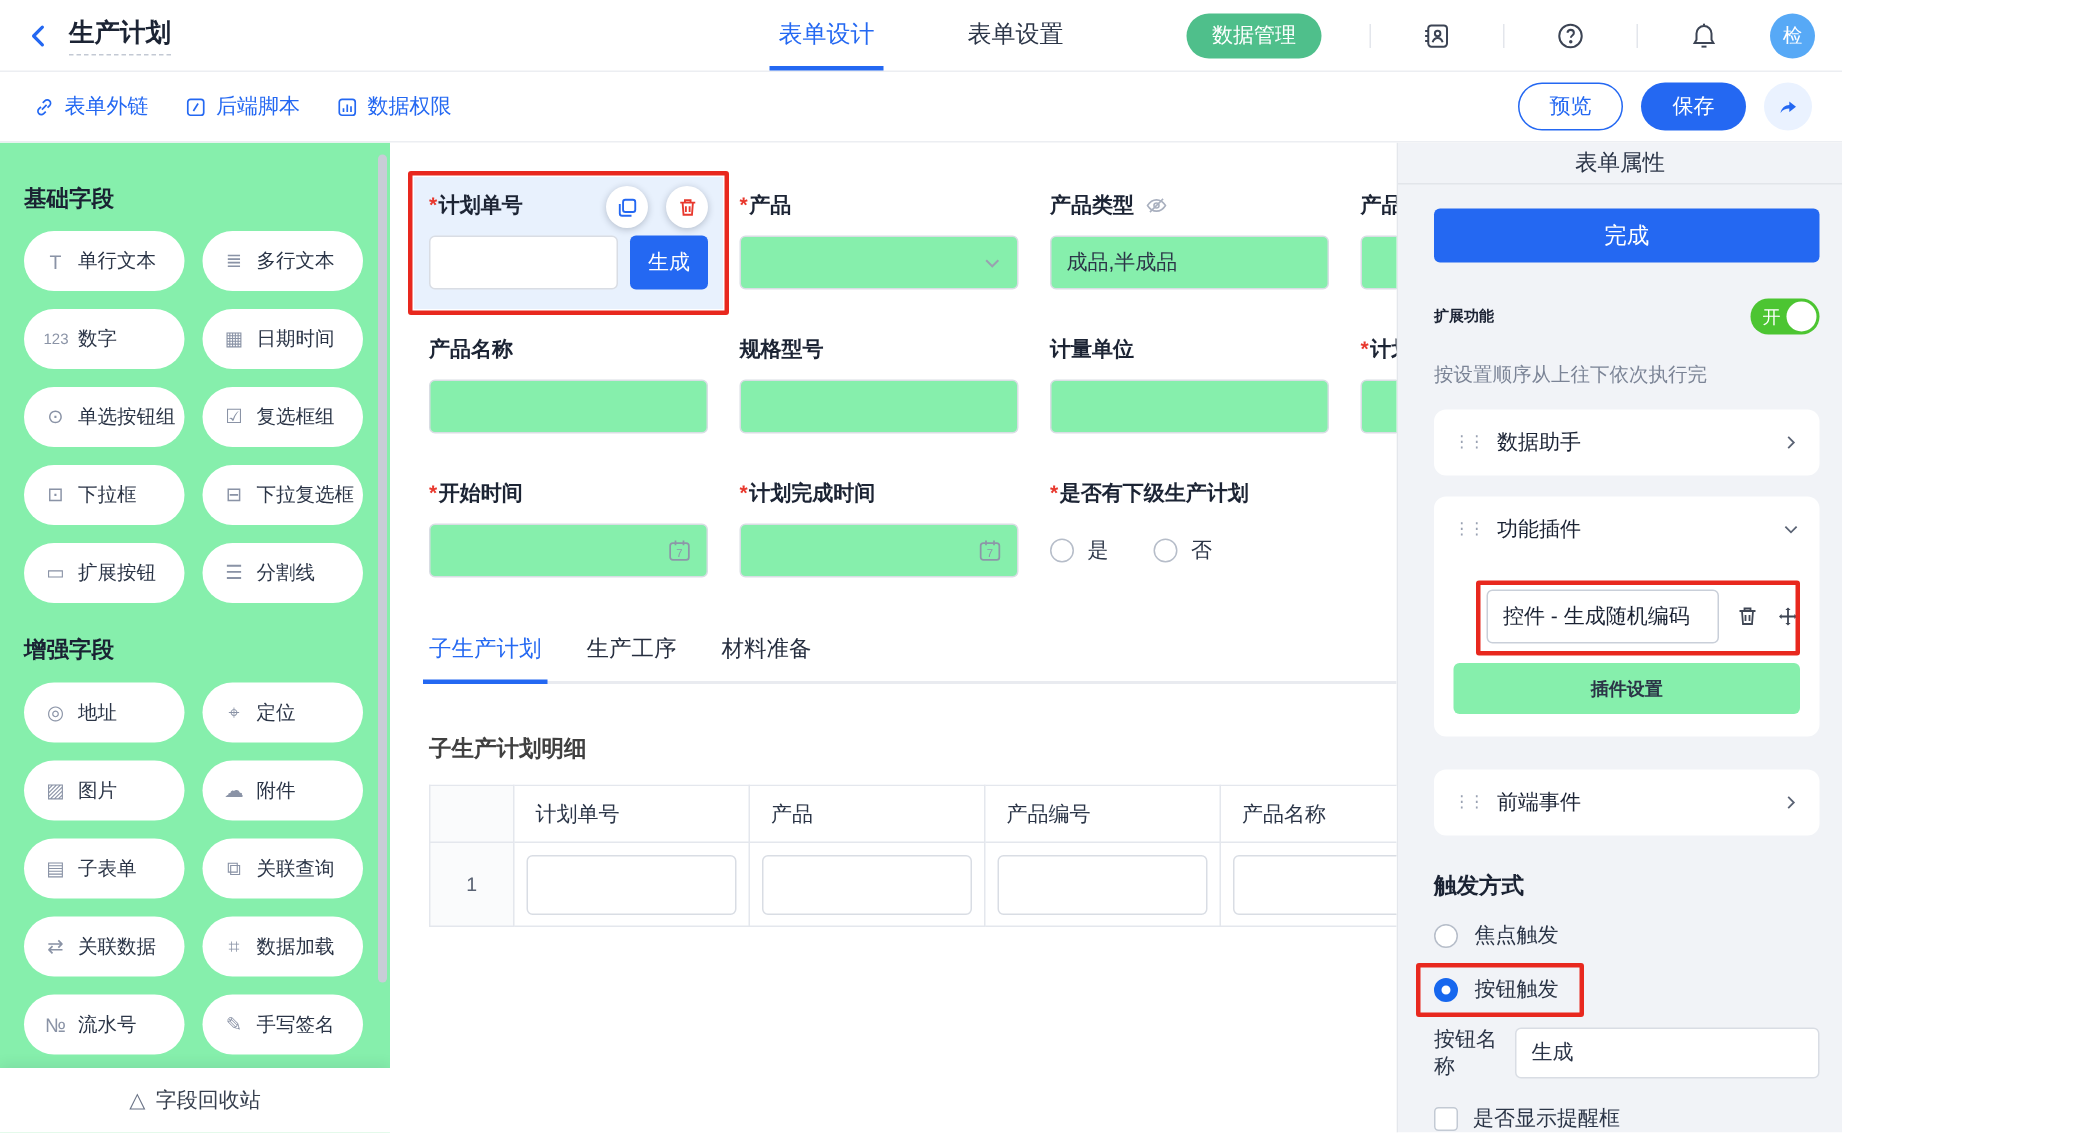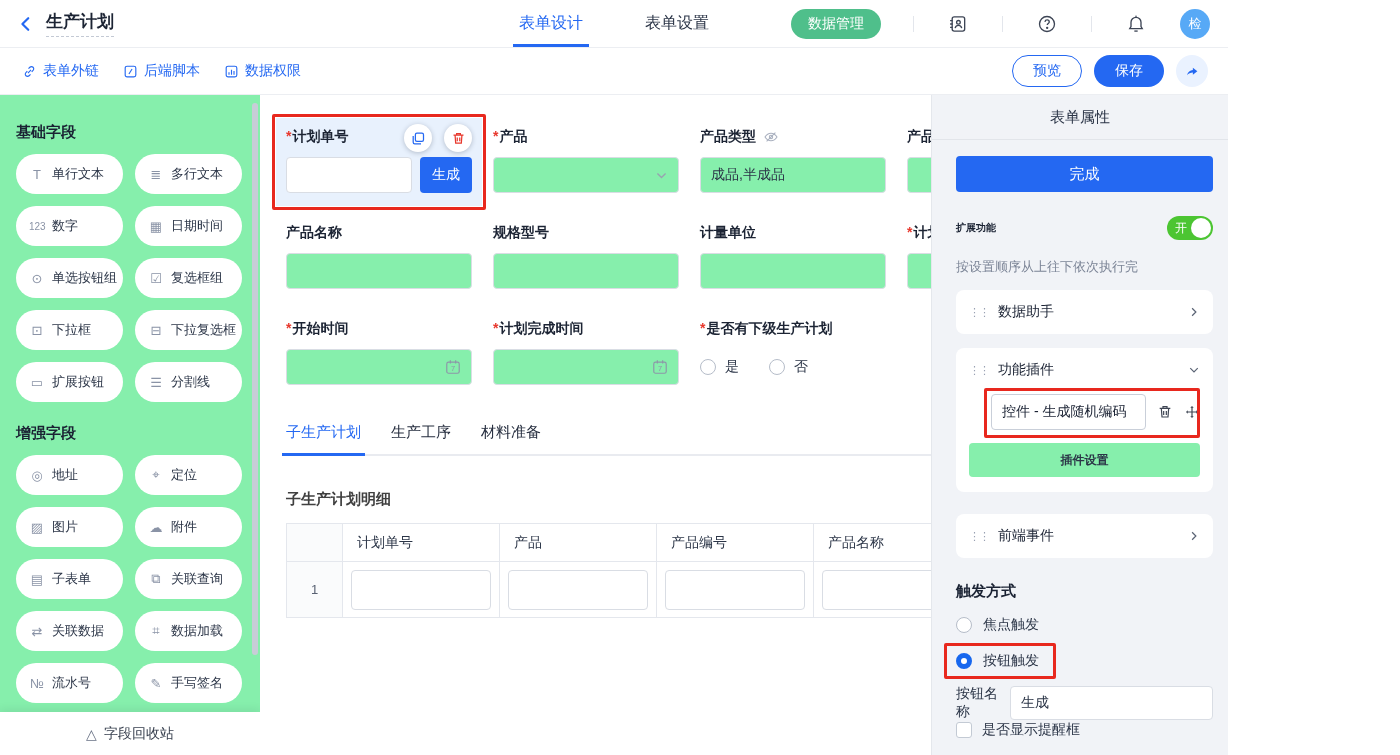--- a/index.html
+++ b/index.html
@@ -97,31 +97,31 @@
   .toggle { width:46px; height:24px; border-radius:12px; background:#4cc532; position:relative; cursor:pointer; }
   .toggle .t-txt { position:absolute; left:8px; top:4px; font-size:12px; color:#fff; line-height:16px; }
   .toggle .knob { position:absolute; right:2px; top:2px; width:20px; height:20px; border-radius:50%; background:#fff; }
   .hint { margin-top:18px; font-size:13px; color:#7b8496; }
   .card { margin-top:14px; background:#fff; border-radius:8px; padding:0 13px; }
   .card-head { height:44px; display:flex; align-items:center; gap:9px; cursor:pointer; }
   .drag { color:#99a1b2; font-size:11px; letter-spacing:-1px; line-height:1; }
   .card-label { font-size:14px; color:#1a2233; }
   .chev { margin-left:auto; display:inline-flex; color:#5a6374; }
   .card.open { padding-bottom:15px; }
-  .plugin-row { display:flex; align-items:center; gap:11px; margin-top:2px; position:relative;padding-left:22px; }
+  .plugin-row { display:flex; align-items:center; gap:11px; margin-top:18px; position:relative;padding-left:22px; }
   .plugin-box { flex:1; height:36px; border:1px solid #c9cfd9; border-radius:4px; background:#fff; display:flex; align-items:center; padding-left:10px; font-size:14px; color:#1a2233; position:relative; }
   .hl-plugin { left:-8px; top:-7px; width:216px; height:50px; }
   .plg-ic { display:inline-flex; color:#3f4654; cursor:pointer; }
   .plugin-set { margin-top:13px; width:100%; height:34px; background:#86efac; border:none; border-radius:4px; font-size:12px; color:#2b3547; cursor:pointer; font-family:inherit;font-weight:bold; }
   .trig-title { margin-top:24px; font-size:15px; font-weight:700; color:#1a2233; }
   .trig-opt { margin-top:15px; display:flex; align-items:center; gap:11px; font-size:14px; cursor:pointer; width:max-content; position:relative; }
   .hl-trigger { left:-12px; top:-9px; width:112px; height:36px; }
   .bn-row { margin-top:15px; display:flex; align-items:center; gap:10px; font-size:14px; }
   .bn-input { flex:1; height:34px; border:1px solid #d9dde4; border-radius:4px; background:#fff; padding:0 10px; font-size:14px; color:#2b3547; font-family:inherit; }
-  .cb-row { display:flex; align-items:center; gap:10px; font-size:14px; cursor:pointer; }
+  .cb-row { margin-top:17px; display:flex; align-items:center; gap:10px; font-size:14px; cursor:pointer; }
   .checkbox { width:16px; height:16px; border:1.5px solid #c3cad4; border-radius:3px; background:#fff; }
   svg { display:block; }
 </style>
 </head>
 <body>
 
 <div class="app">
 
   <div class="header">
     <div class="h-left">

